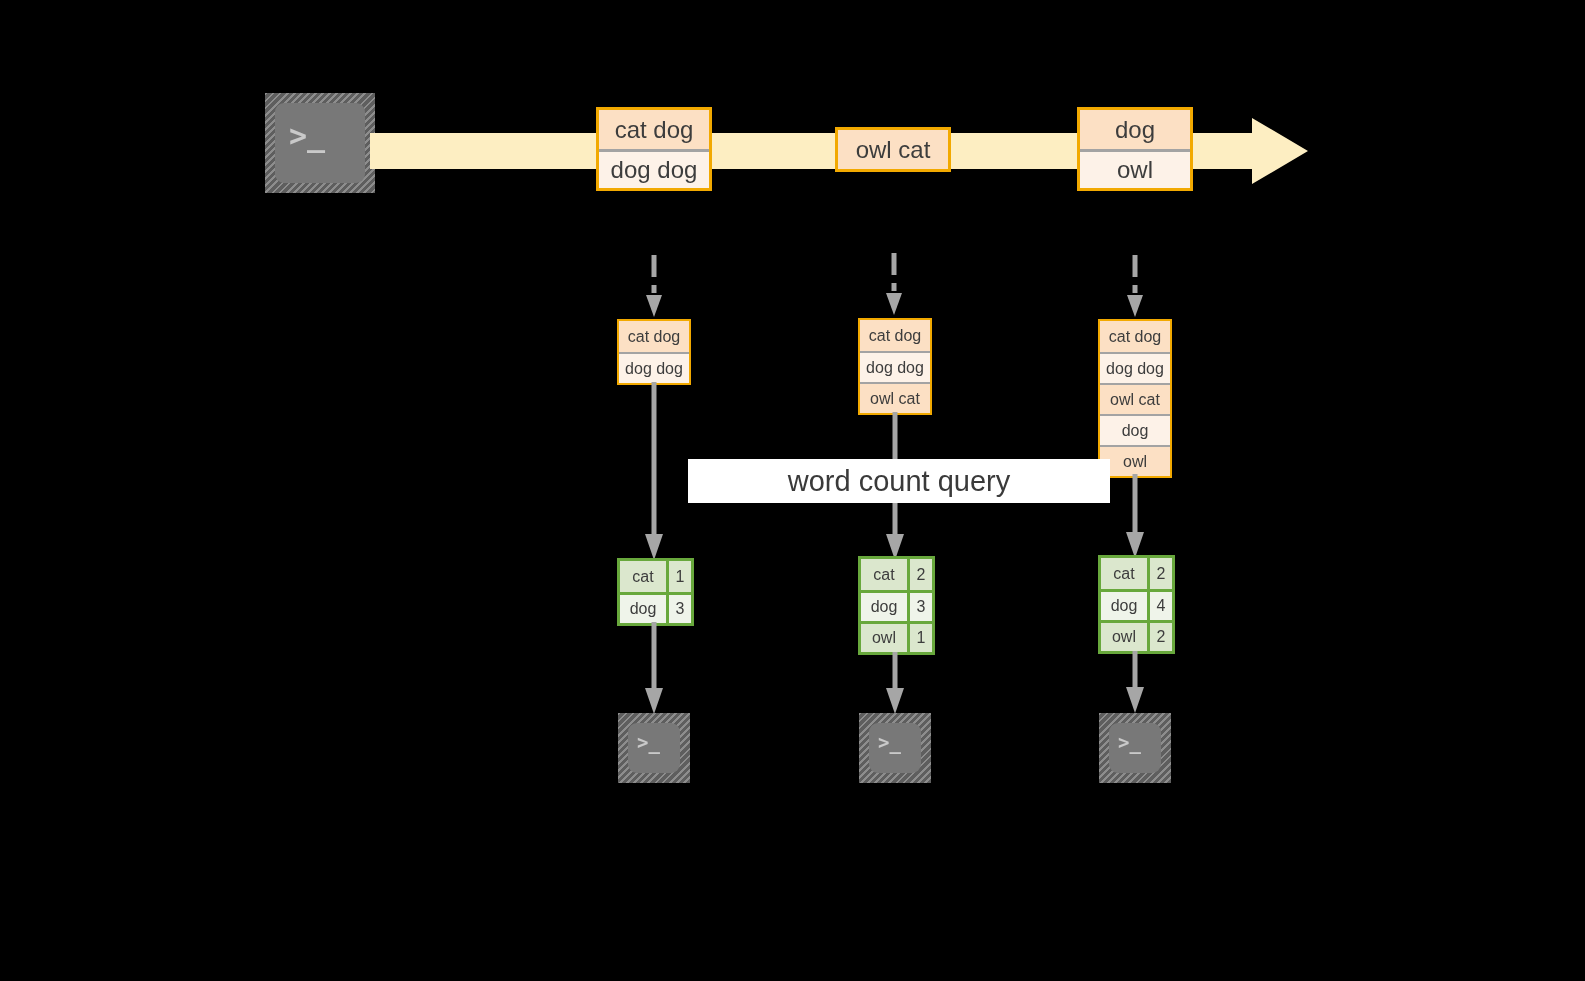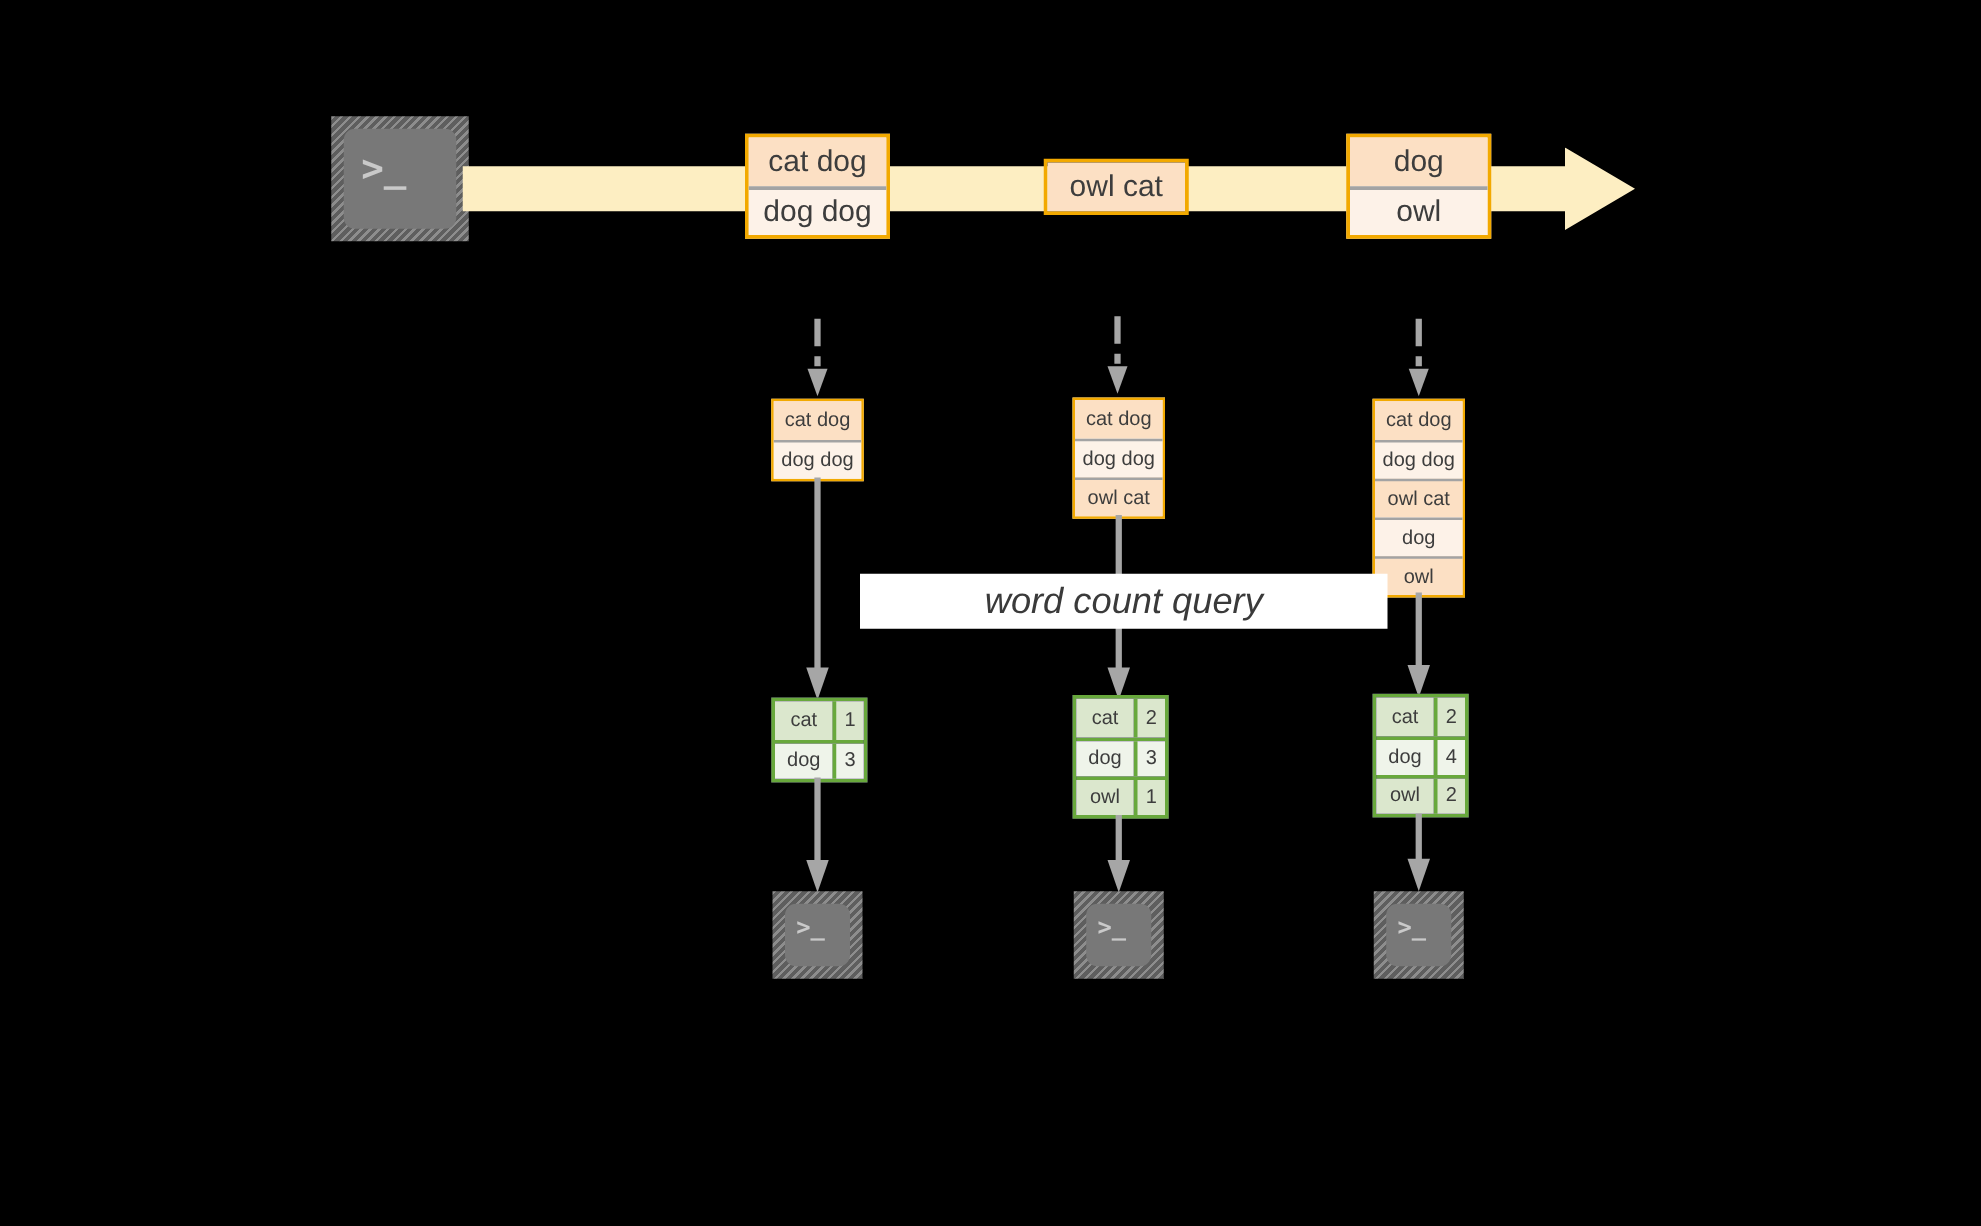--- a/index.html
+++ b/index.html
@@ -87,21 +87,21 @@
     height: 31px;
     font-size: 16px;
     border-top-width: 2.5px;
   }
 
   
   .res-table {
     position: absolute;
     box-sizing: border-box;
     border: 3px solid #68a83c;
-    background: #4c1d95;
+    background: #f9a8d4;
   }
   .res-table .trow {
     display: flex;
     height: 31px;
     box-sizing: border-box;
     border-top: 3px solid #68a83c;
   }
   .res-table .trow:first-child { border-top: none; }
   .res-table .trow.dark  .cell { background: #dbe7cd; }
   .res-table .trow.light .cell { background: #eff4ea; }
@@ -131,21 +131,20 @@
   .banner {
     position: absolute;
     left: 688px;
     top: 459px;
     width: 422px;
     height: 44px;
     background: #ffffff;
     display: flex;
     align-items: center;
     justify-content: center;
-    font-style: italic;
   }
   .banner span {
     font-size: 29px;
     color: #3a3a3a;
     white-space: nowrap;
   }
 </style>
 </head>
 <body>
 

